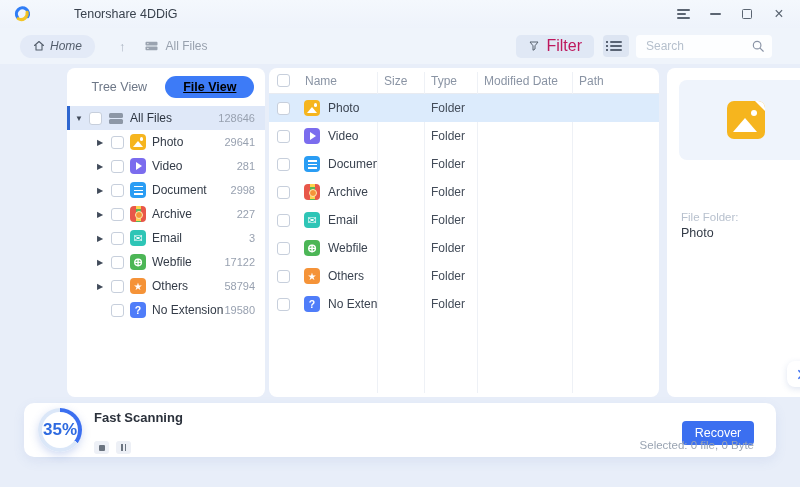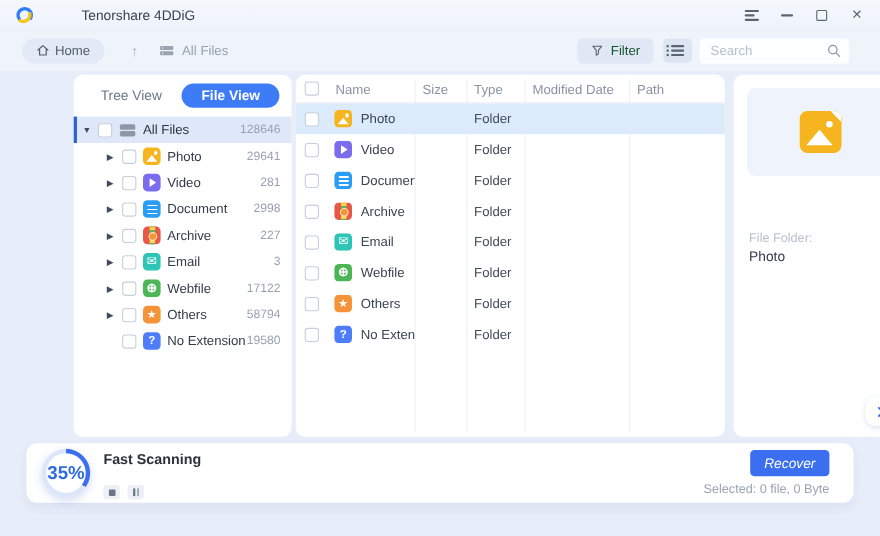--- a/index.html
+++ b/index.html
@@ -24,48 +24,48 @@
   .menu-icon i{ display:block; height:1.6px; background:#5b6572; border-radius:1px; }
   .menu-icon i:nth-child(1){ width:13px; }
   .menu-icon i:nth-child(2){ width:9px; }
   .menu-icon i:nth-child(3){ width:13px; }
   .min-icon{ width:11px; height:1.6px; background:#5b6572; border-radius:1px; }
   .max-icon{ width:10px; height:10px; border:1.5px solid #5b6572; border-radius:1.5px; }
   .close-icon{ font-size:16px; line-height:1; color:#5b6572; }
   
   .navbar{ height:36px; display:flex; align-items:center; background:#eff4fb; padding:0 28px 0 20px; }
   .home-btn{ display:flex; align-items:center; gap:5px; background:#e3eaf7; border-radius:12px; height:23px; padding:0 13px; cursor:pointer; }
-  .home-btn span{ font-size:12px; color:#535d6b; }
+  .home-btn span{ font-size:12px; color:#535d6b;font-style:italic; }
   .up-arrow{ margin-left:24px; font-size:13px; color:#a9b2c0; cursor:pointer; }
   .crumb{ display:flex; align-items:center; gap:7px; margin-left:18px; }
   .crumb span{ font-size:12px; color:#98a1ae; }
   .nav-spacer{ flex:1; }
   .filter-btn{ display:flex; align-items:center; gap:6px; background:#e0e8f5; border-radius:5px; height:23px; padding:0 12px; cursor:pointer; }
-  .filter-btn span{ font-size:12px; color:#14532d; }
+  .filter-btn span{ font-size:16px; color:#be185d; }
   .view-btn{ width:26px; height:22px; background:#dde5f2; border-radius:4px; margin-left:9px; display:flex; align-items:center; justify-content:center; cursor:pointer; }
   .view-icon{ display:flex; flex-direction:column; gap:2.5px; }
   .view-icon i{ display:block; height:1.5px; width:12px; background:#5a6474; border-radius:1px; position:relative; }
   .view-icon i:before{ content:''; position:absolute; left:-4px; top:0; width:2px; height:1.5px; background:#5a6474; }
   .search-box{ position:relative; margin-left:7px; }
   .search-box input{
     width:136px; height:23px; border:none; border-radius:4px; background:#fdfeff;
     font-family:"Liberation Sans",sans-serif; font-size:12px; color:#3a4350; padding:0 26px 0 10px; outline:none;
   }
   .search-box input::placeholder{ color:#b6c0cd; }
   .search-icon{ position:absolute; right:7px; top:4px; }
   
   .main{ position:absolute; left:20px; top:68px; width:758px; height:329px; display:flex;margin-left:47px; }
   .panel{ background:#fff; border-radius:8px; position:relative; }
   .sidebar{ width:198px; margin-right:4px; }
   .tablewrap{ width:390px; margin-right:8px; }
   .rightpanel{ width:158px; }
   
   .tabs{ height:38px; display:flex; align-items:center; justify-content:center; gap:4px; }
   .tab{ font-size:12.5px; color:#6d7787; padding:4px 14px; cursor:pointer; }
-  .tab.active{ background:#3d7bf7; color:#ffffff; border-radius:12px; padding:4px 18px; font-weight:bold; }
+  .tab.active{ background:#3d7bf7; color:#000000; border-radius:12px; padding:4px 18px; font-weight:bold;text-decoration:underline; }
   
   .tree-item{ position:relative; height:24px; display:flex; align-items:center; padding-left:8px; cursor:pointer; }
   .tree-item.child{ padding-left:30px; }
   .tree-item.selected{ background:#dfe8f8; }
   .tree-item.selected:before{ content:''; position:absolute; left:0; top:0; width:3px; height:100%; background:#2e66d0; }
   .caret{ width:14px; font-size:8px; color:#414b5a; flex:none; cursor:pointer; }
   .caret.hidden{ visibility:hidden; }
   .cb{ width:13px; height:13px; border:1px solid #c7cfdc; border-radius:3px; background:#fff; flex:none; margin-right:6px; cursor:pointer; }
   .lbl{ font-size:12px; color:#333b47; margin-left:6px; white-space:nowrap; }
   .tree-item.selected .lbl{ color:#2c3440; }
@@ -122,22 +122,22 @@
   .ring:after{ content:''; position:absolute; left:4px; top:4px; right:4px; bottom:4px; background:#fff; border-radius:50%; }
   .ring span{ position:absolute; inset:0; display:flex; align-items:center; justify-content:center;
     font-size:17px; font-weight:bold; color:#2e6ae0; z-index:1; }
   .scan-title{ position:absolute; left:70px; top:7px; font-size:13px; color:#2b313b; font-weight:bold; }
   .scan-sub{ position:absolute; left:70px; top:24px; font-size:11px; color:#9aa4b2; }
   .scan-ctrls{ position:absolute; left:70px; top:38px; display:flex; gap:7px; }
   .mini-btn{ width:15px; height:13px; background:#edf0f6; border-radius:3px; display:flex; align-items:center; justify-content:center; cursor:pointer; }
   .stop-glyph{ width:6px; height:6px; background:#6b7480; border-radius:1px; }
   .pause-glyph{ display:flex; gap:2px; }
   .pause-glyph i{ display:block; width:1.8px; height:7px; background:#6b7480; }
-  .recover-btn{ position:absolute; right:22px; top:6px; width:72px; height:24px; background:#3b6ff0; border:none; border-radius:4px;
-    color:#fff; font-size:12.5px; font-family:"Liberation Sans",sans-serif; cursor:pointer;font-style:italic; }
+  .recover-btn{ position:absolute; right:22px; top:18px; width:72px; height:24px; background:#3b6ff0; border:none; border-radius:4px;
+    color:#fff; font-size:12.5px; font-family:"Liberation Sans",sans-serif; cursor:pointer; }
   .selected-info{ position:absolute; right:22px; top:36px; font-size:11.5px; color:#9aa4b2; }
 </style>
 </head>
 <body>
 
 <div class="titlebar">
   <svg class="logo" viewBox="0 0 24 24">
     <path d="M5 16 A8.5 8.5 0 1 1 19.5 15" fill="none" stroke="#2f7df6" stroke-width="4.4" stroke-linecap="round"></path>
     <path d="M18.5 9 A8.5 8.5 0 0 1 6 18" fill="none" stroke="#f3c21a" stroke-width="4.4" stroke-linecap="round" opacity="0.95"></path>
   </svg>

